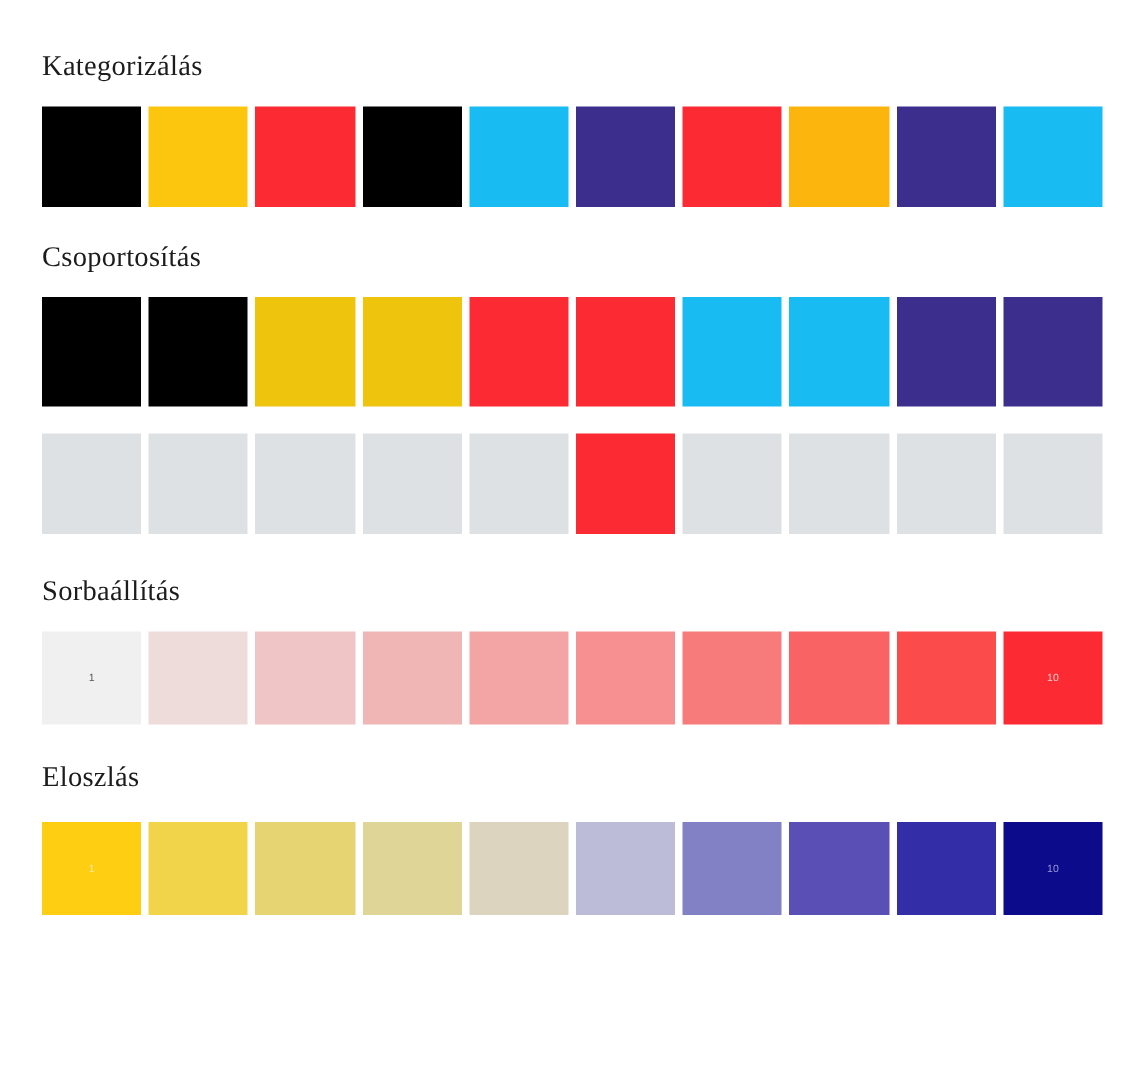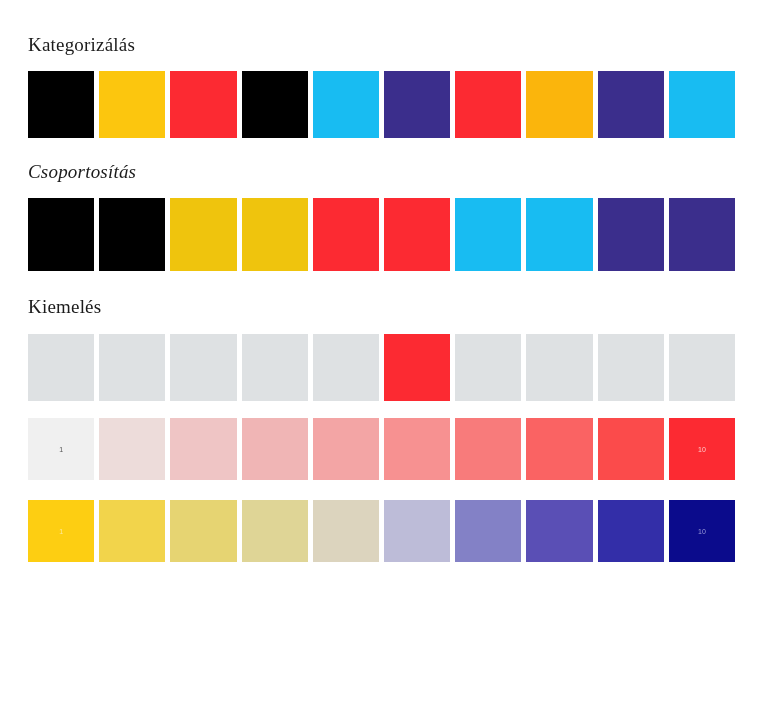--- a/index.html
+++ b/index.html
@@ -57,21 +57,21 @@
     font-family: "Liberation Sans", "DejaVu Sans", sans-serif;
     font-size: 7px;
     line-height: 1;
     user-select: none;
   }
   
   .sec-1 .section-title { padding-top: 35px; }
   .sec-1 .swatch-row { margin-top: 17px; }
   .sec-1 .swatch { height: 67px; }
 
-  .sec-2 .section-title { padding-top: 24px; font-style: italic; }
+  .sec-2 .section-title { padding-top: 24px; }
   .sec-2 .swatch-row { margin-top: 17px; }
   .sec-2 .swatch { height: 73px; }
 
   .sec-3 .section-title { padding-top: 26px; }
   .sec-3 .swatch-row { margin-top: 18px; }
   .sec-3 .swatch { height: 67px; }
 
   .sec-4 .section-title { padding-top: 29px; }
   .sec-4 .swatch-row { margin-top: 17px; }
   .sec-4 .swatch { height: 62px; }
@@ -151,21 +151,20 @@
       <div class="swatch" style="background-color: rgb(59, 46, 140);">
           <span class="swatch-label"></span>
         </div>
       <div class="swatch" style="background-color: rgb(59, 46, 140);">
           <span class="swatch-label"></span>
         </div>
     </div>
   </div>
 
   <div class="section sec-3">
-    <div class="section-title">Kiemelés</div>
     <div class="swatch-row">
       <div class="swatch" style="background-color: rgb(222, 225, 227);">
           <span class="swatch-label"></span>
         </div>
       <div class="swatch" style="background-color: rgb(222, 225, 227);">
           <span class="swatch-label"></span>
         </div>
       <div class="swatch" style="background-color: rgb(222, 225, 227);">
           <span class="swatch-label"></span>
         </div>
@@ -187,20 +186,21 @@
       <div class="swatch" style="background-color: rgb(222, 225, 227);">
           <span class="swatch-label"></span>
         </div>
       <div class="swatch" style="background-color: rgb(222, 225, 227);">
           <span class="swatch-label"></span>
         </div>
     </div>
   </div>
 
   <div class="section sec-4">
+    <div class="section-title">Sorbaállítás</div>
     <div class="swatch-row">
       <div class="swatch" style="background-color: rgb(240, 240, 240);">
           <span class="swatch-label" style="color: rgb(85, 85, 85);">1</span>
         </div>
       <div class="swatch" style="background-color: rgb(237, 220, 218);">
           <span class="swatch-label"></span>
         </div>
       <div class="swatch" style="background-color: rgb(239, 197, 197);">
           <span class="swatch-label"></span>
         </div>
@@ -222,20 +222,21 @@
       <div class="swatch" style="background-color: rgb(251, 75, 75);">
           <span class="swatch-label"></span>
         </div>
       <div class="swatch" style="background-color: rgb(252, 42, 50);">
           <span class="swatch-label" style="color: rgb(255, 201, 201);">10</span>
         </div>
     </div>
   </div>
 
   <div class="section sec-5">
+    <div class="section-title">Eloszlás</div>
     <div class="swatch-row">
       <div class="swatch" style="background-color: rgb(253, 206, 18);">
           <span class="swatch-label" style="color: rgb(253, 233, 160);">1</span>
         </div>
       <div class="swatch" style="background-color: rgb(242, 212, 75);">
           <span class="swatch-label"></span>
         </div>
       <div class="swatch" style="background-color: rgb(230, 212, 114);">
           <span class="swatch-label"></span>
         </div>

